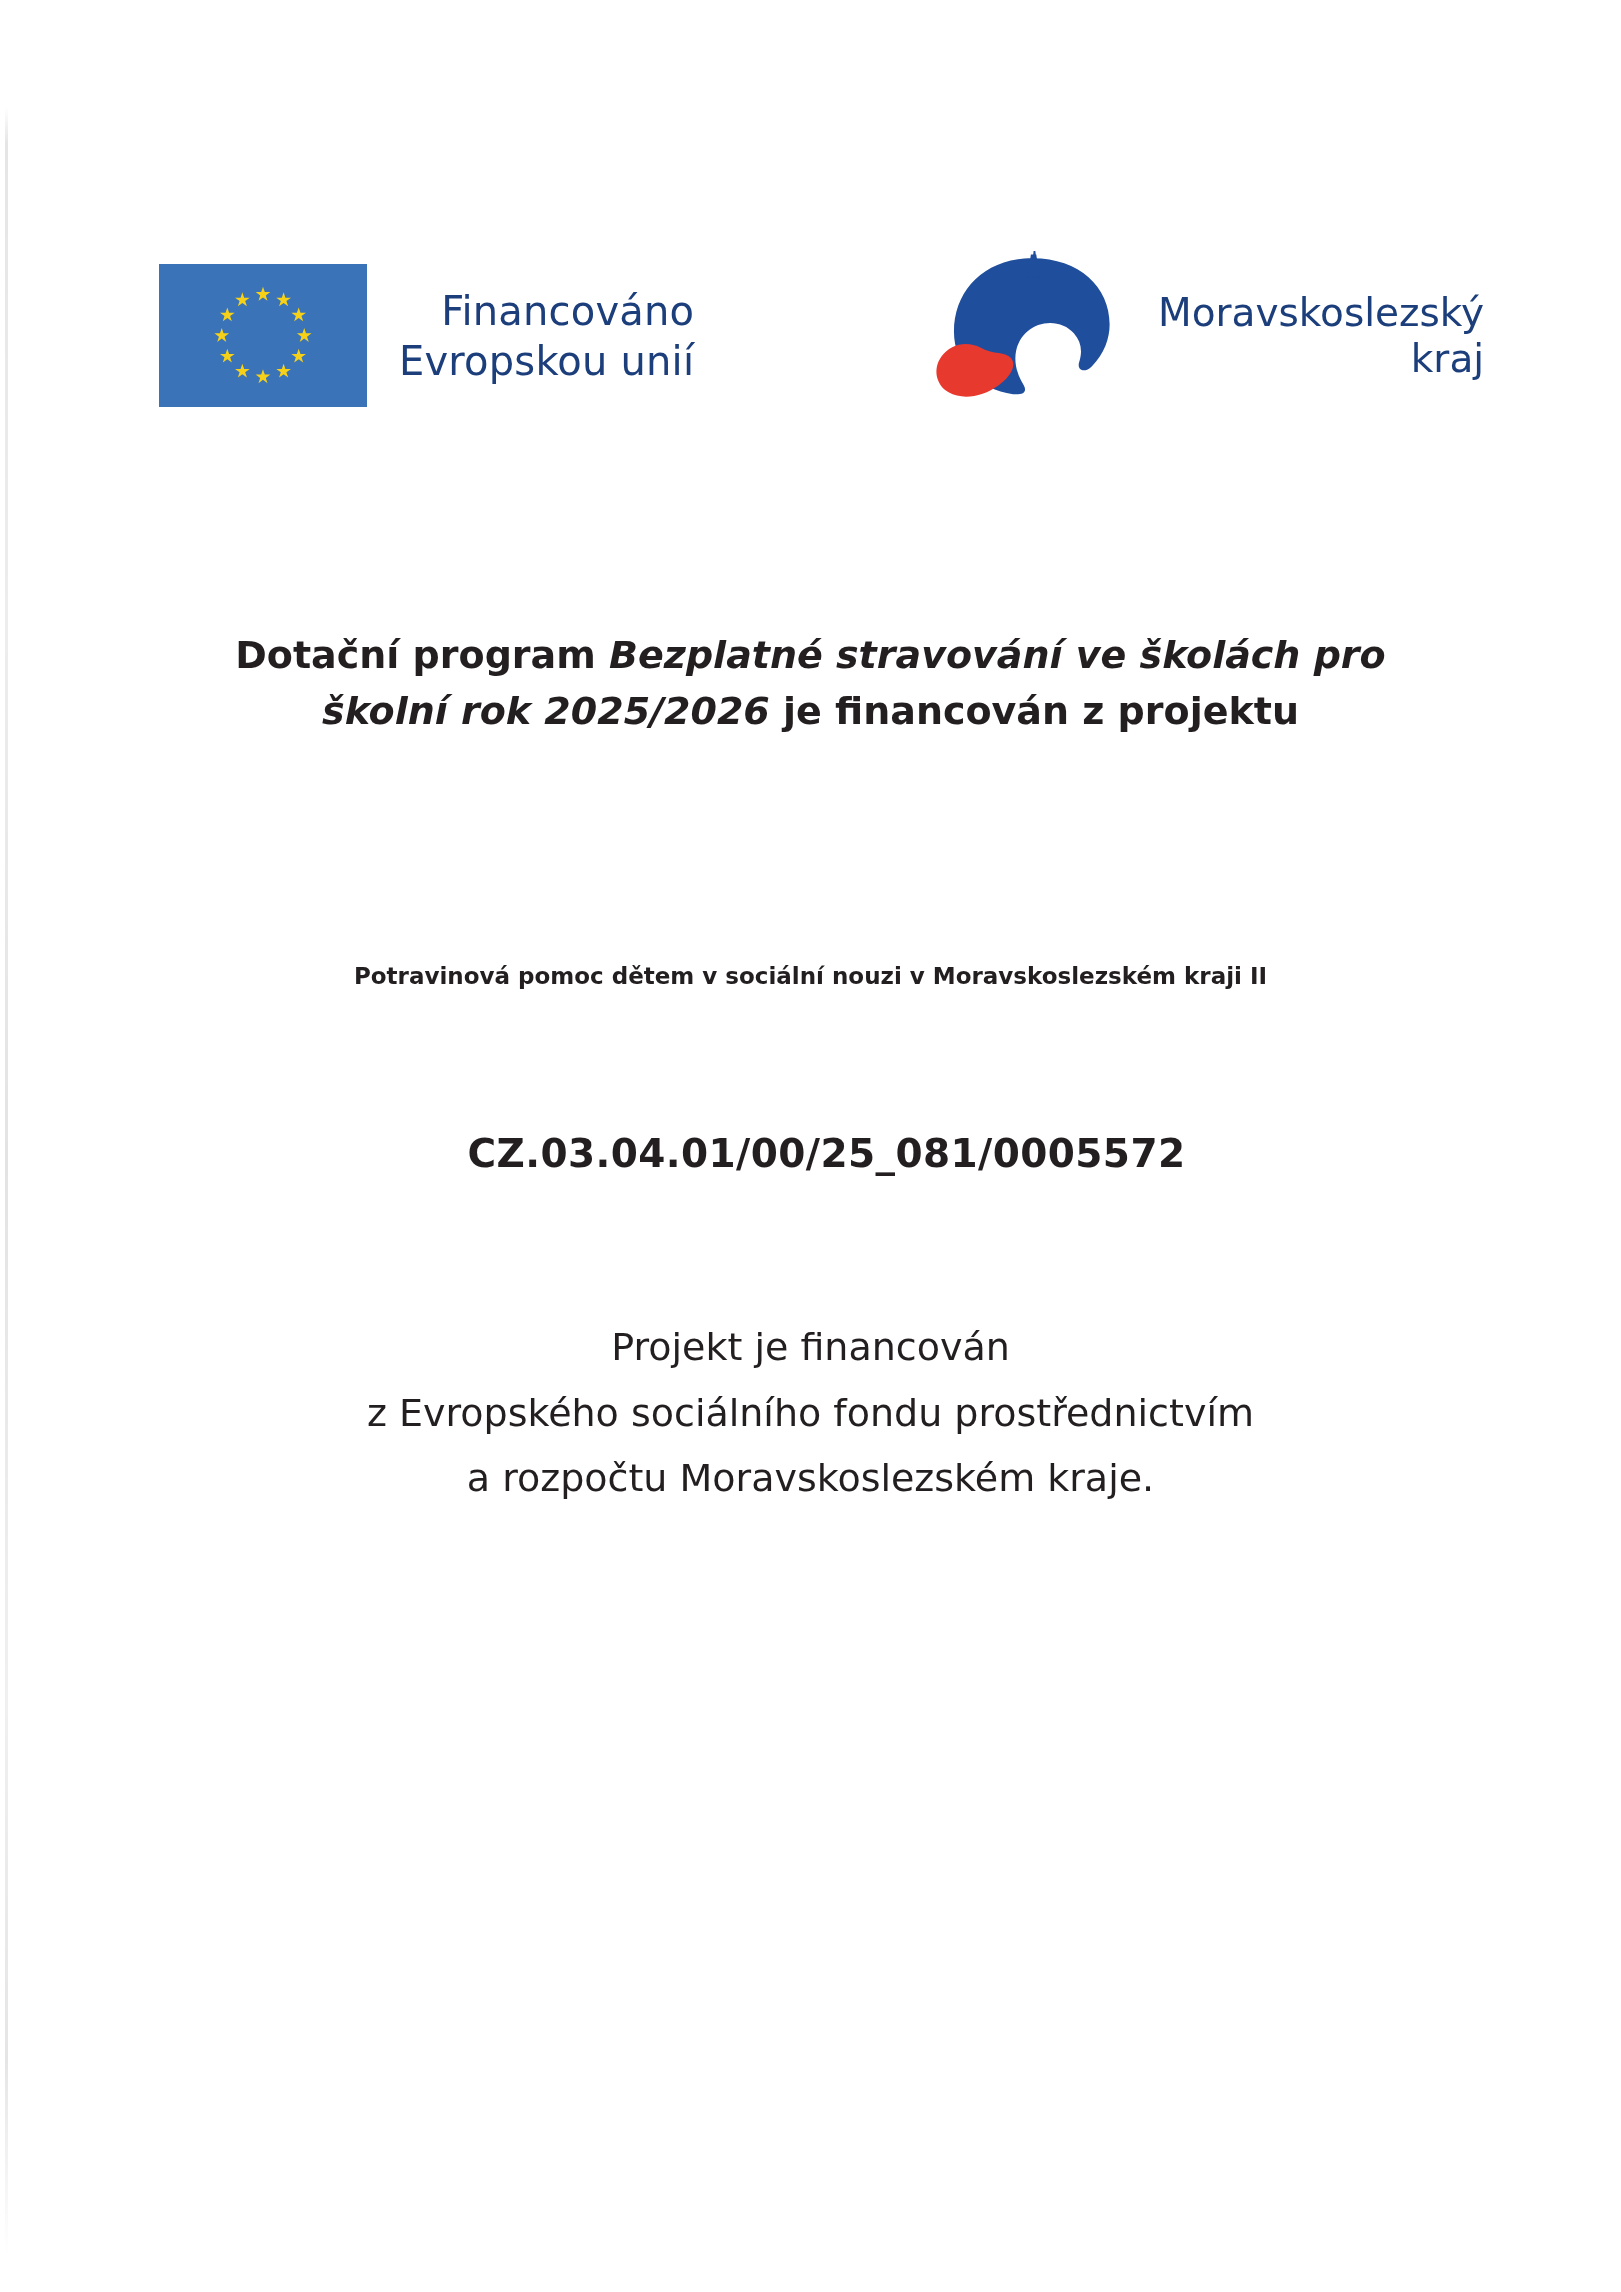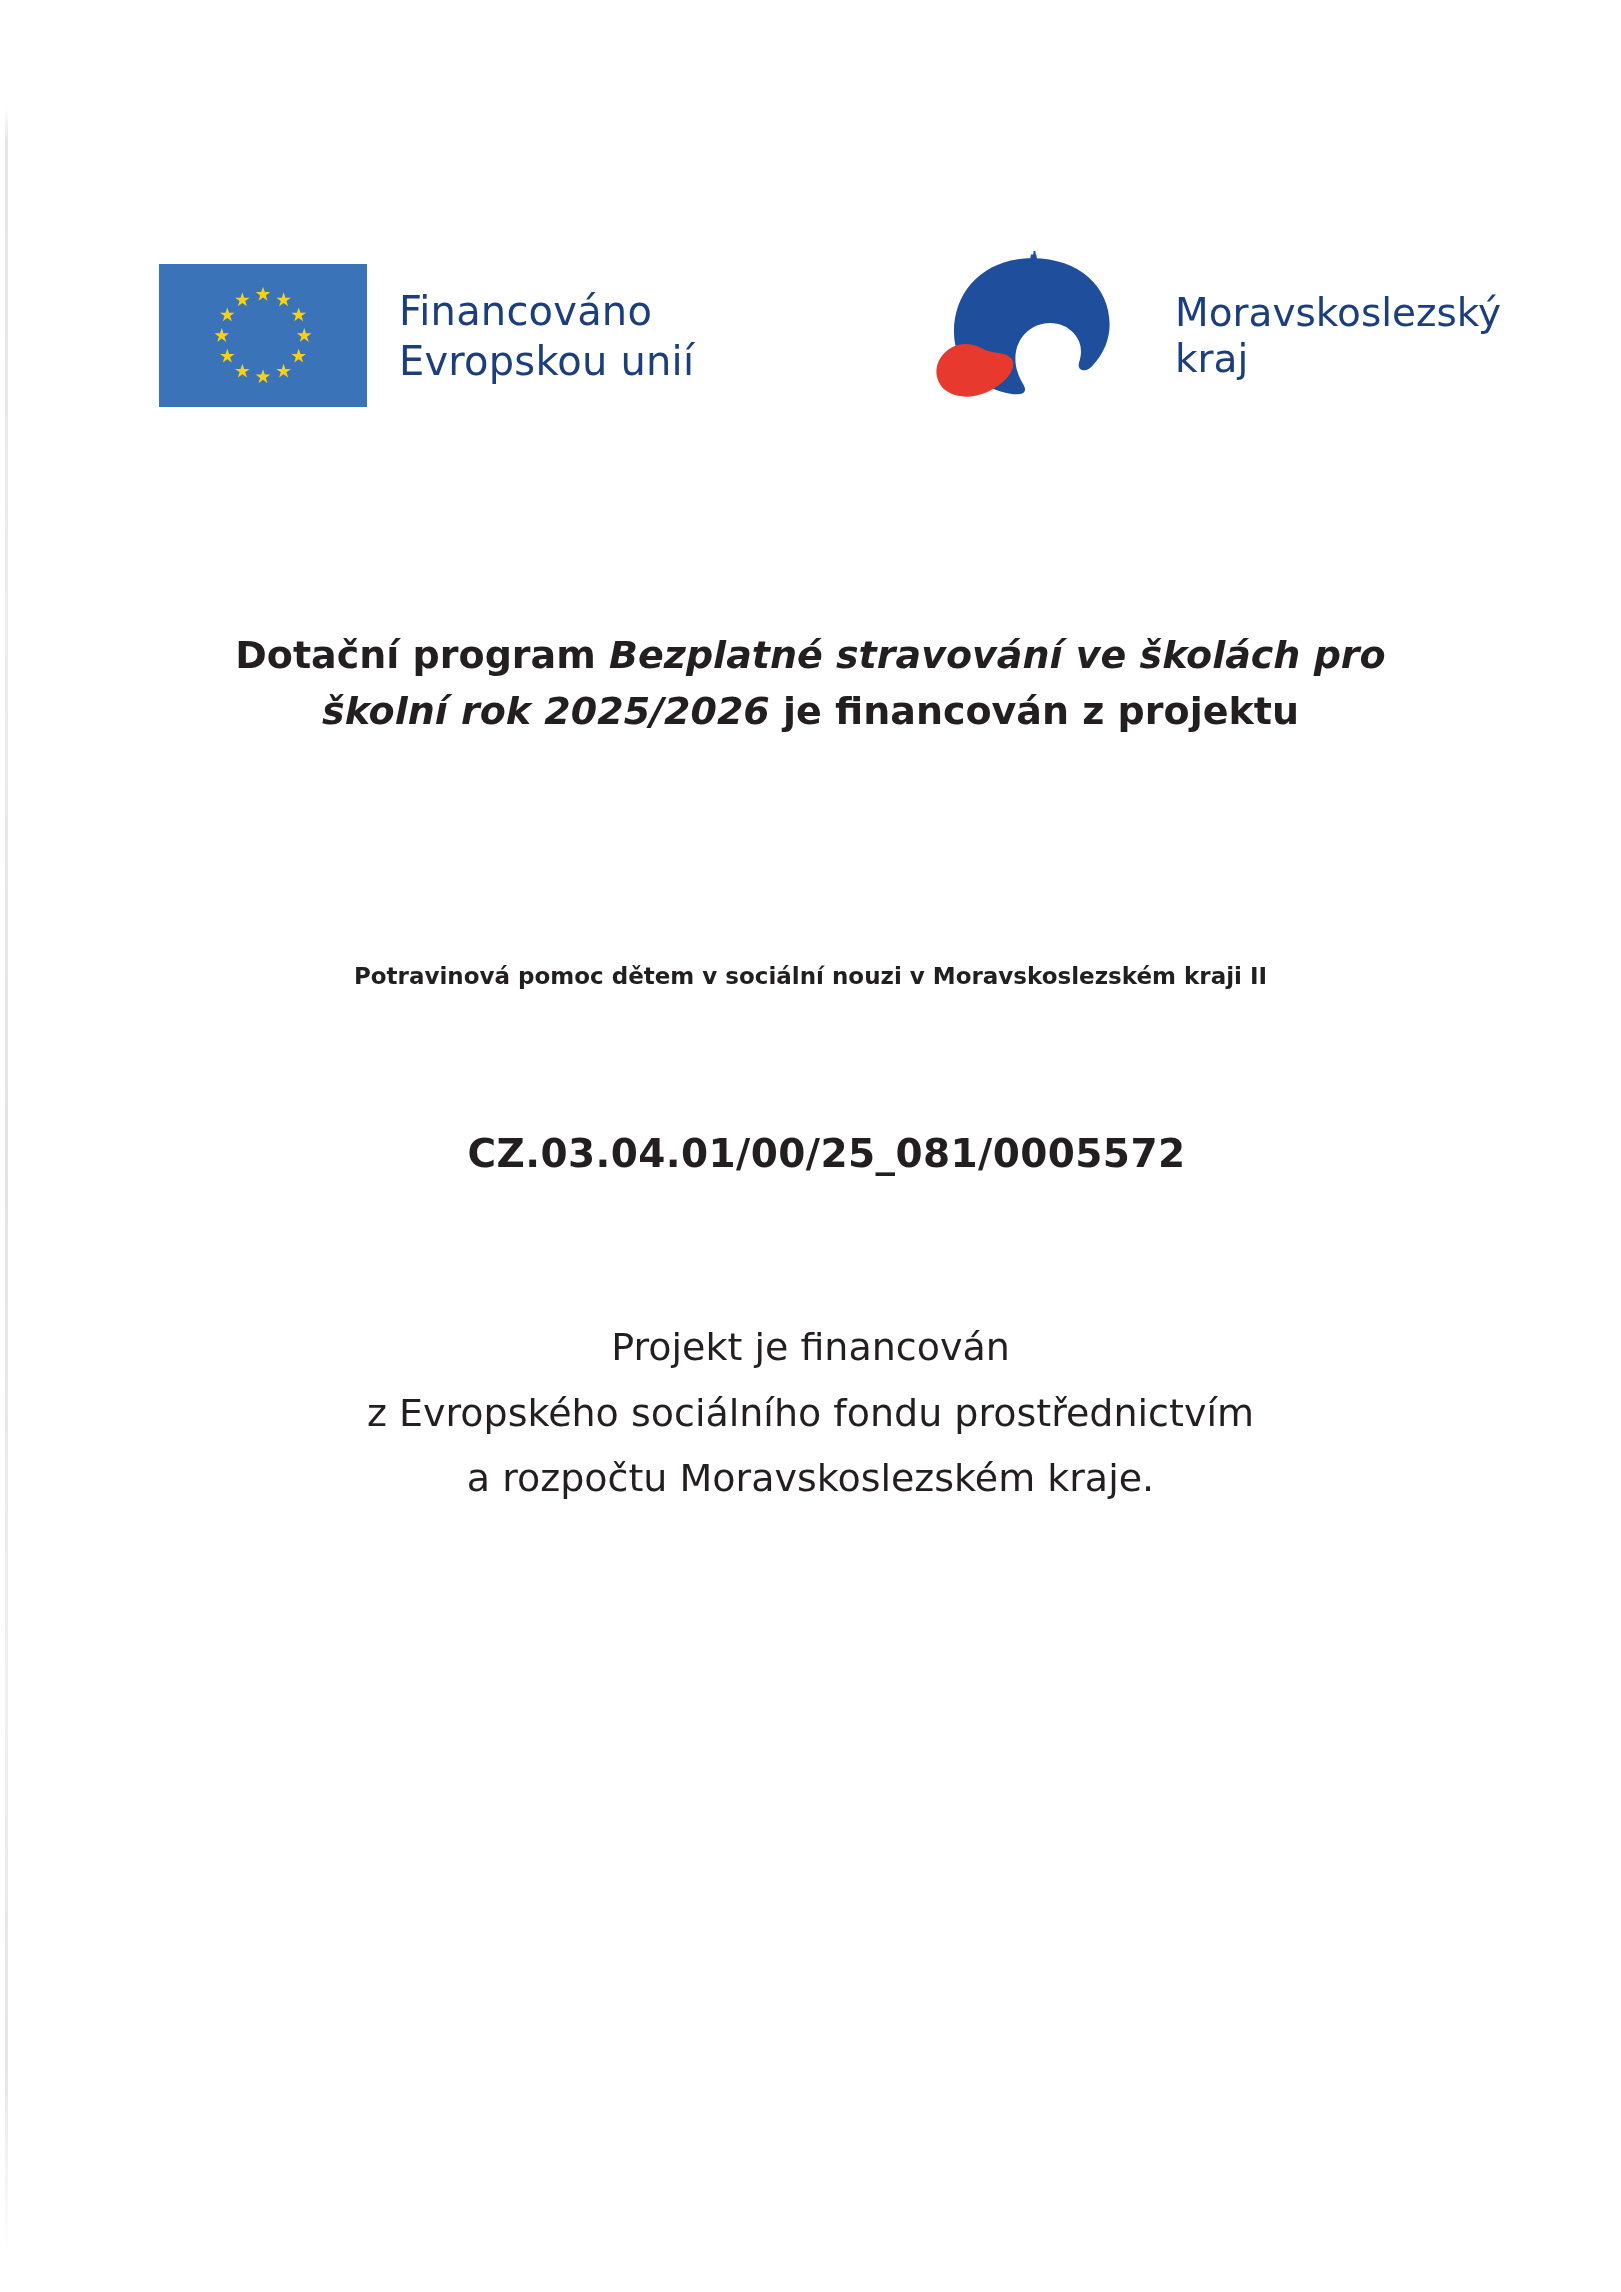--- a/index.html
+++ b/index.html
@@ -39,20 +39,21 @@
     inset: 0;
   }
 
   
   .logo-band {
     position: absolute;
     left: 0;
     top: 242px;
     width: 100%;
     height: 206px;
+    text-align: right;
   }
 
   .eu-logo {
     position: absolute;
     left: 159px;
     top: 22.4px;
     display: flex;
     align-items: center;
     gap: 32px;
   }
@@ -74,21 +75,21 @@
     letter-spacing: 0.2px;
     white-space: pre-line;
   }
 
   .msk-logo {
     position: absolute;
     left: 927px;
     top: 9px;
     display: flex;
     align-items: center;
-    gap: 42px;
+    gap: 25px;
   }
   .msk-mark {
     width: 206px;
     height: 170px;
     position: relative;
   }
   .msk-text {
     font-family: "DejaVu Sans", sans-serif;
     font-size: 39px;
     line-height: 1.18;

